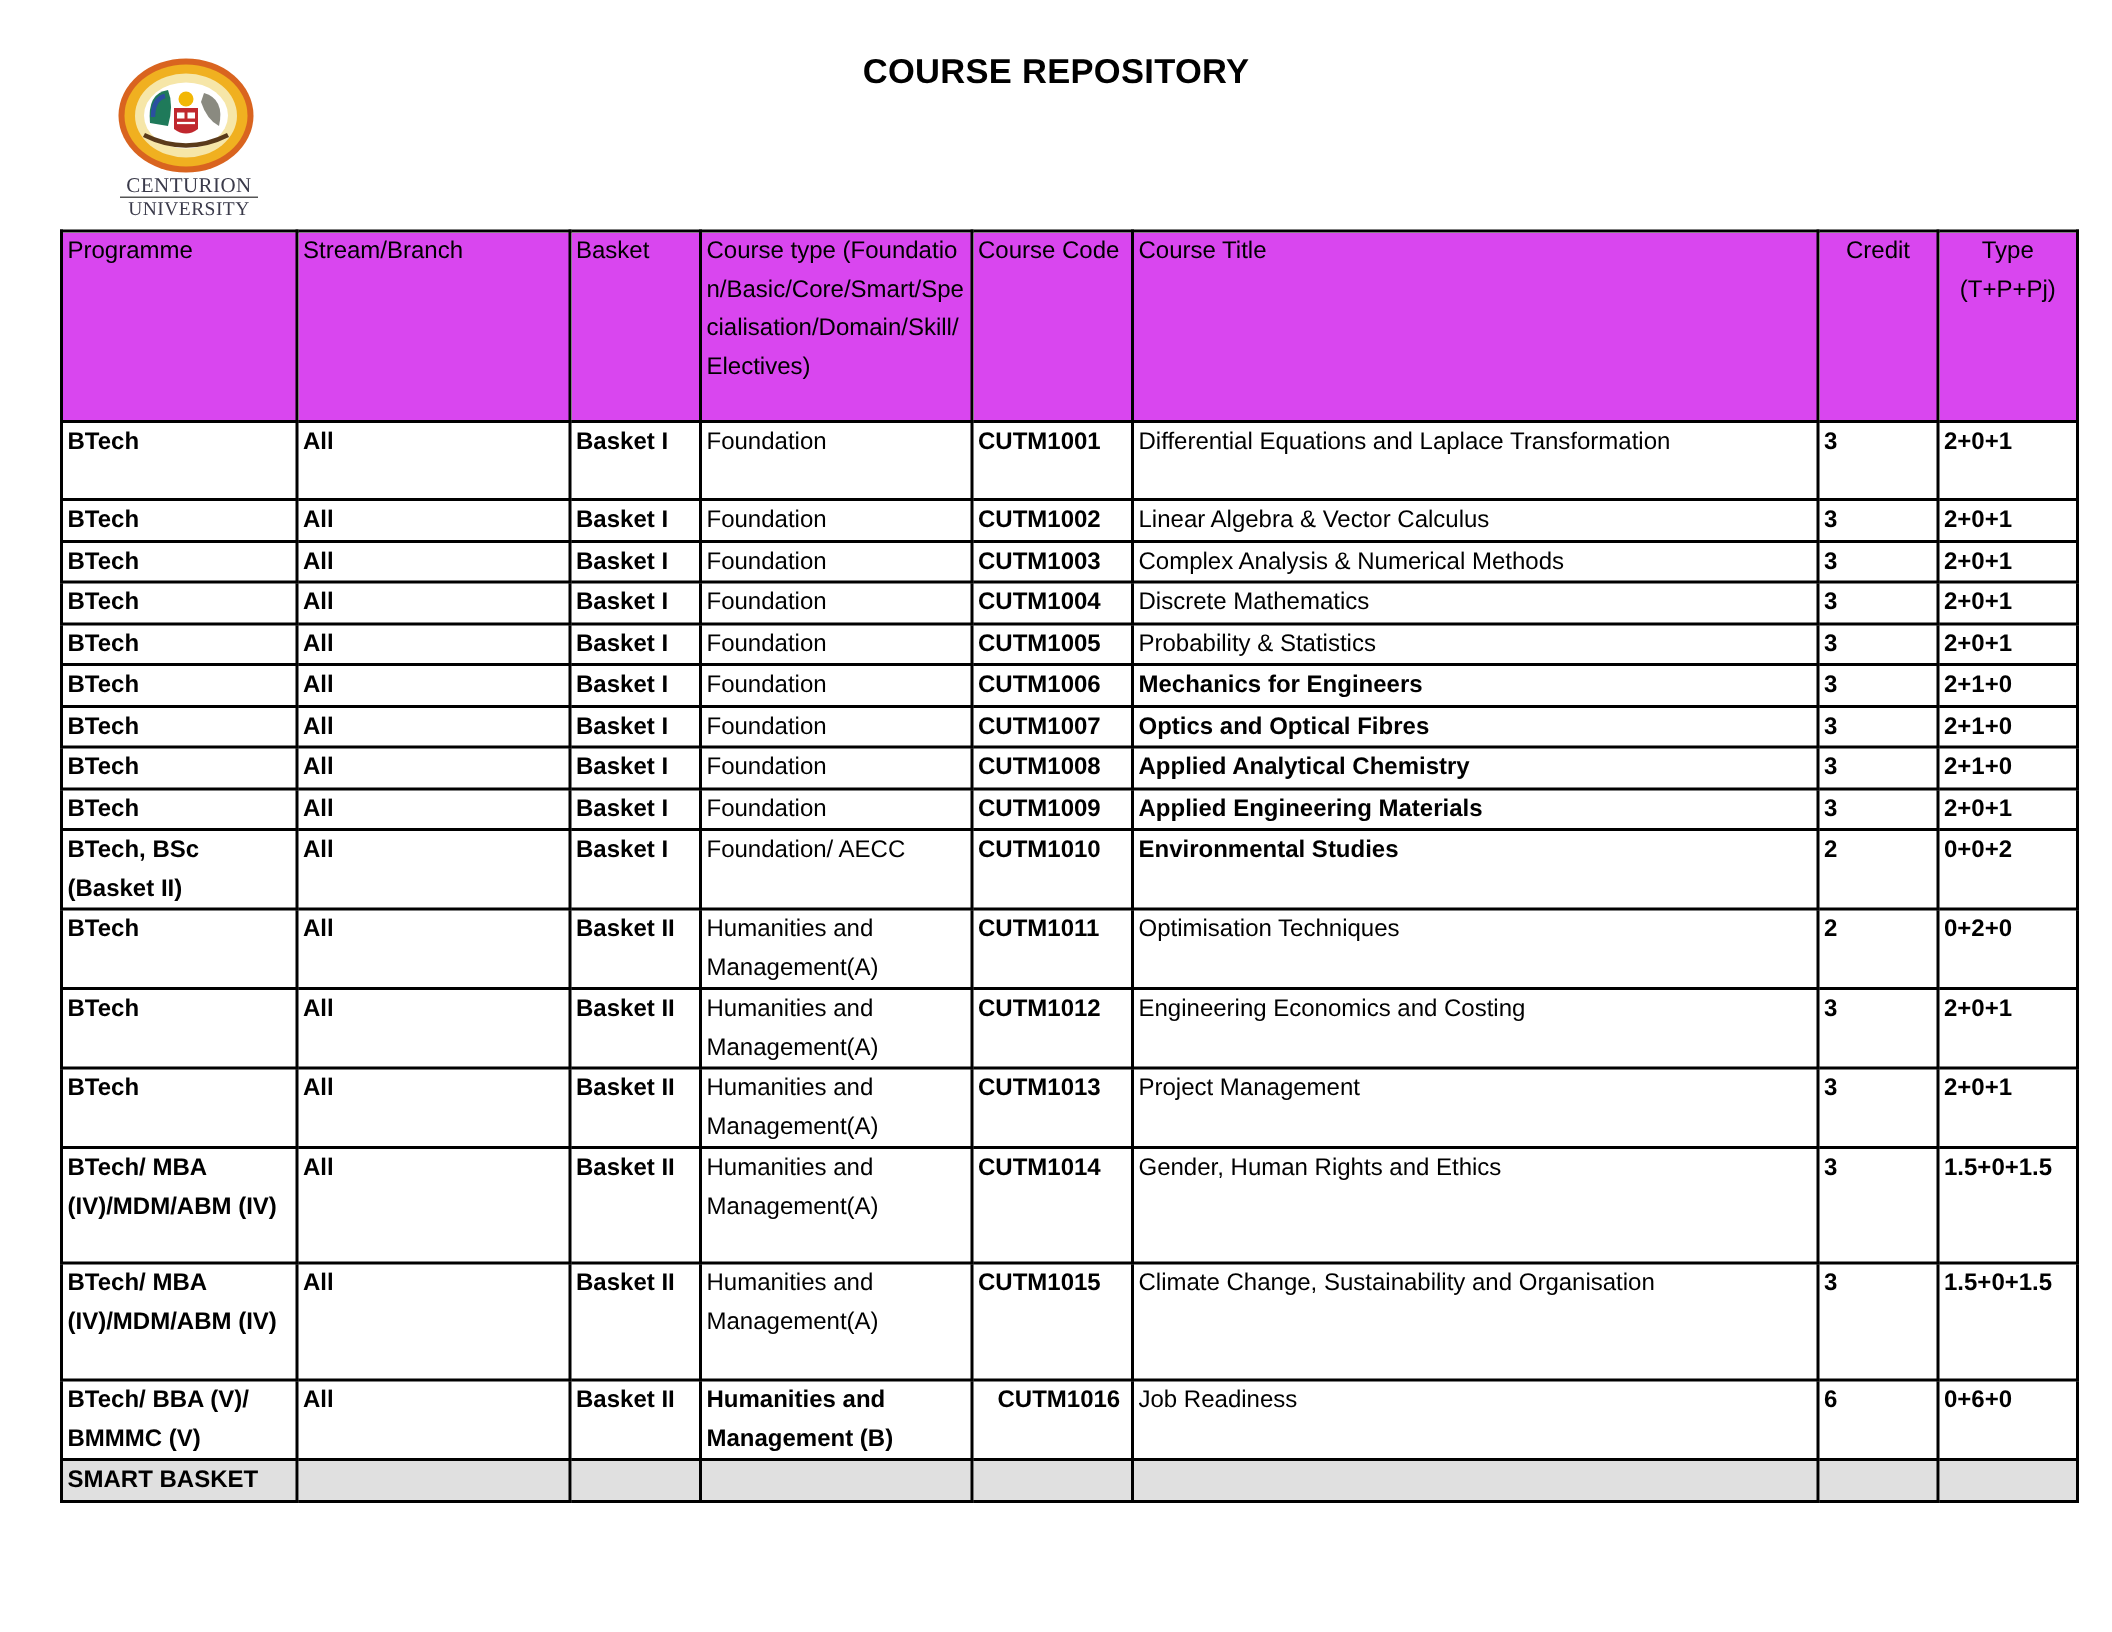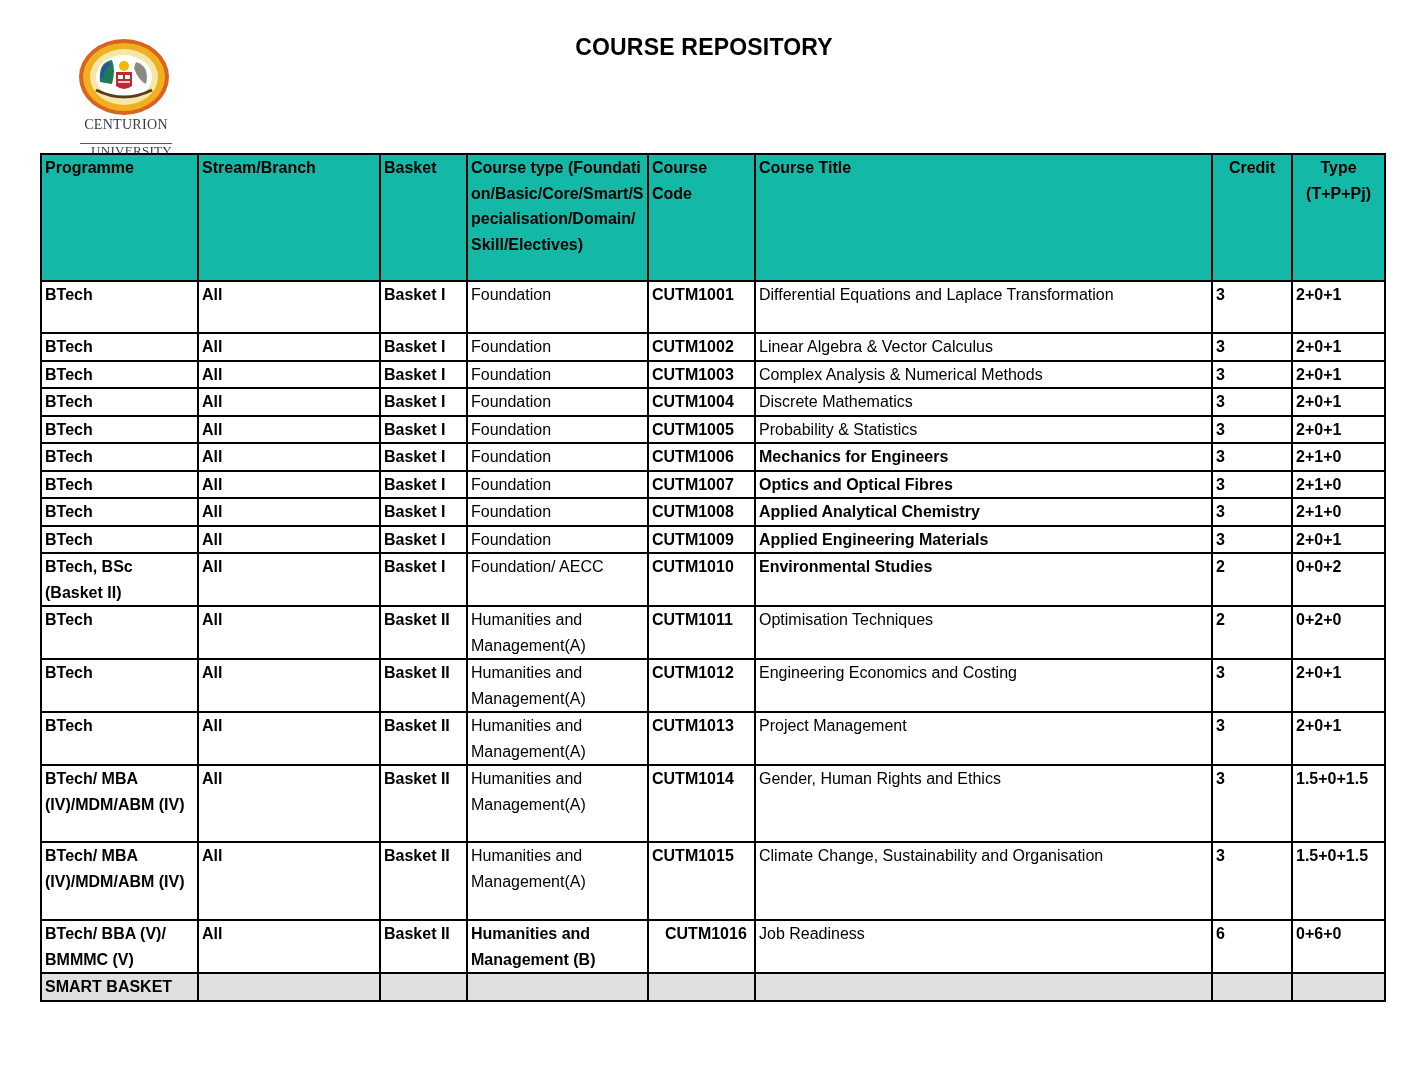--- a/index.html
+++ b/index.html
@@ -34,21 +34,21 @@
       left: 0;
       top: 82px;
       width: 104px;
       text-align: center;
       font-family: "Liberation Serif", "DejaVu Serif", serif;
       color: #3a3a4a;
       line-height: 13px;
       letter-spacing: 0.3px;
     }
     .logo-name .l1 { font-size: 14px; display: block; }
-    .logo-name .l2 { font-size: 13px; display: block; border-top: 1px solid #555; width: 92px; margin: 12px auto; text-align: right; }
+    .logo-name .l2 { font-size: 13px; display: block; border-top: 1px solid #555; width: 92px; margin: 0 auto; }
     .page-title {
       position: absolute;
       left: 0;
       width: 1408px;
       top: 34px;
       text-align: center;
       font-size: 23px;
       font-weight: bold;
       letter-spacing: 0.2px;
     }
@@ -64,22 +64,22 @@
     }
     table.repo td, table.repo th {
       border: 2px solid #000;
       padding: 0 3px;
       vertical-align: top;
       text-align: left;
       overflow: hidden;
       word-break: break-all;
     }
     table.repo thead th {
-      background: #14b8a6;
-      font-weight: bold;
+      background: #d946ef;
+      font-weight: normal;
       height: 125px;
       word-break: break-all;
     }
     table.repo thead th.center { text-align: center; }
     td.c-credit, td.c-type { text-align: center; font-weight: bold; }
     td.c-prog, td.c-stream, td.c-basket, td.c-code { font-weight: bold; }
     td.c-ctype { font-weight: 500; }
     td.c-title { font-weight: normal; }
     tr.emph td.c-title { font-weight: bold; }
     tr.section td {

